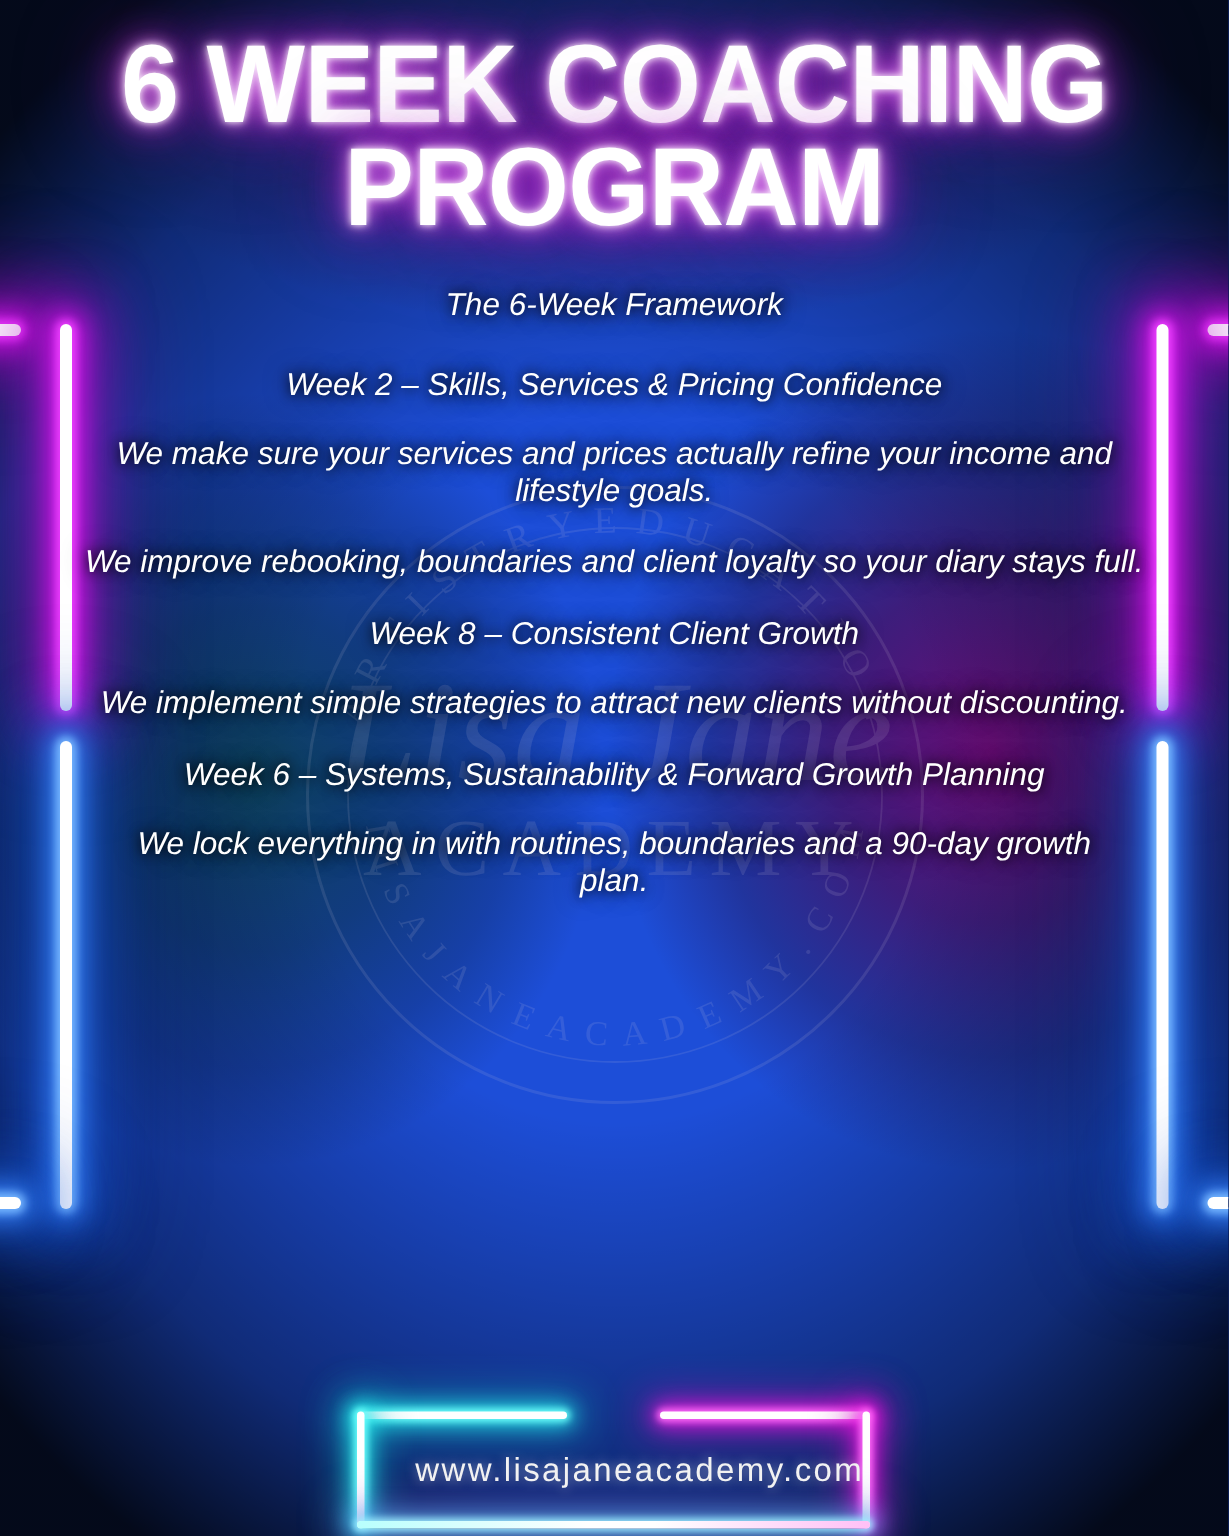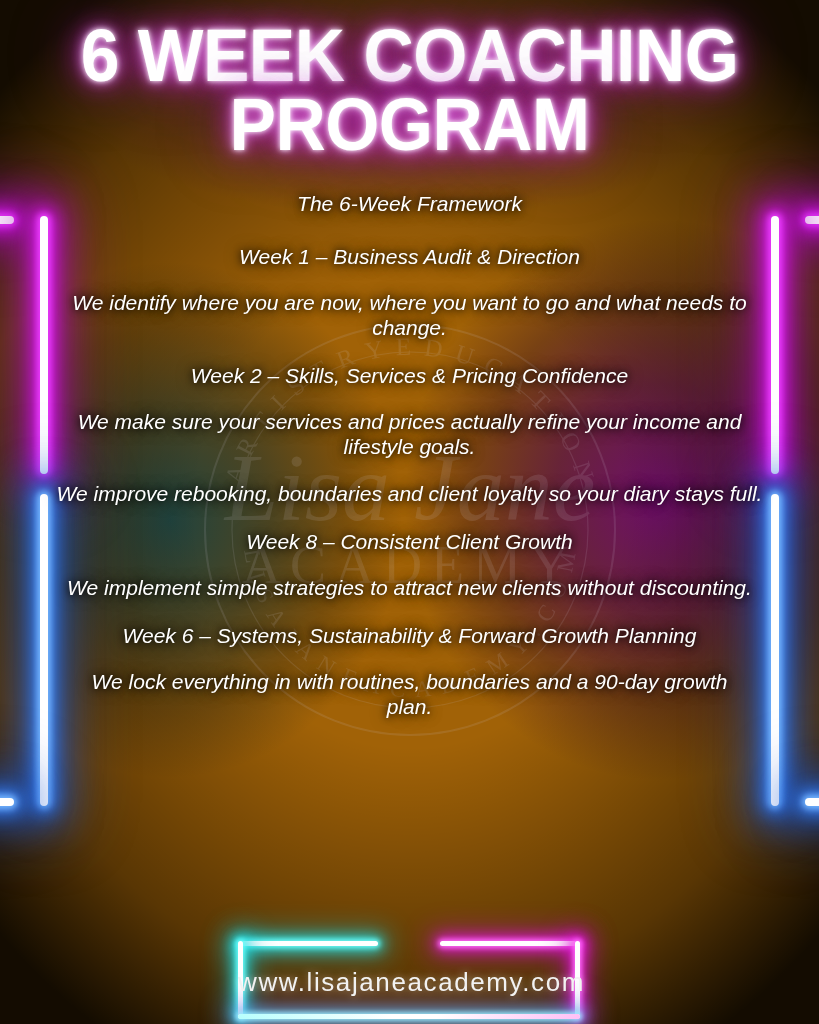--- a/index.html
+++ b/index.html
@@ -6,21 +6,21 @@
   html, body { background:#000; }
   body {
     width:819px; height:1024px;
     font-family:"Liberation Sans", sans-serif;
     overflow:hidden;
   }
 
   .poster {
     position:relative;
     width:819px; height:1024px;
-    background:#a16207;
+    background:#1d4ed8;
     overflow:hidden;
   }
 
   
   .bg-layer { position:absolute; inset:0; pointer-events:none; }
 
   .glow-purple-right {
     background:radial-gradient(ellipse 300px 330px at 660px 500px,
       rgba(108,10,112,0.95) 0%, rgba(76,6,80,0.68) 35%,
       rgba(40,2,44,0.34) 62%, rgba(0,0,0,0) 85%);
@@ -219,24 +219,25 @@
     right:0; top:0; width:140px; height:5px;
     box-shadow:0 0 5px 2px rgba(255,110,250,.98),
                0 0 13px 5px rgba(236,26,226,.82),
                0 0 27px 11px rgba(196,10,190,.48);
   }
 
   .url-text {
     position:absolute;
     left:0; right:0; top:26px;
     text-align:center;
-    font-size:26px;
+    font-size:22px;
     letter-spacing:1.6px;
     color:#f2f2f2;
     text-shadow:0 0 8px rgba(255,255,255,.55);
+    padding-left:35px;
   }
 </style>
 </head>
 <body>
 
 <div class="poster">
 
   <div class="bg-layer glow-purple-right"></div>
   <div class="bg-layer glow-teal-left"></div>
   <div class="bg-layer glow-title"></div>
@@ -280,24 +281,20 @@
   </div>
 
   <h1 class="title">
     <span class="title-line">6 WEEK COACHING</span>
     <span class="title-line">PROGRAM</span>
   </h1>
 
   <div class="content">
     <div class="lead">The 6-Week Framework</div>
 
-    <div class="block">
-      <div class="week-head">Week 1 – Business Audit &amp; Direction</div>
-      <div class="week-body wide">We identify where you are now, where you want to go and what needs to change.</div>
-    </div>
 
     <div class="block">
       <div class="week-head">Week 2 – Skills, Services &amp; Pricing Confidence</div>
       <div class="week-body wide">We make sure your services and prices actually refine your income and lifestyle goals.</div>
     </div>
 
     <div class="block">
       <div class="week-body">We improve rebooking, boundaries and client loyalty so your diary stays full.</div>
     </div>
 

